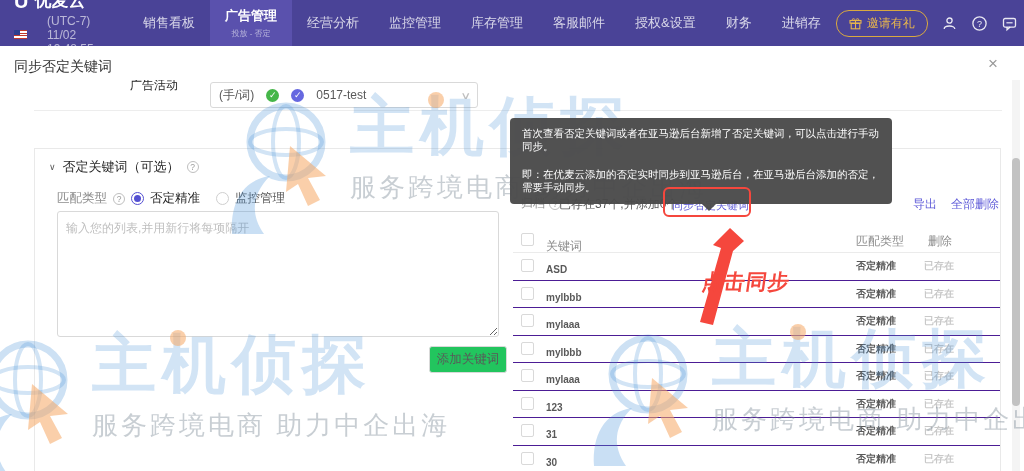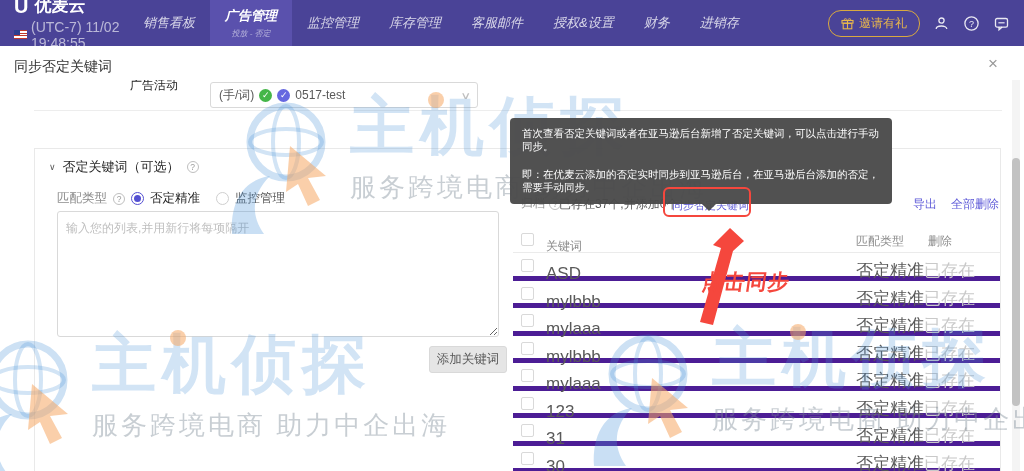--- a/index.html
+++ b/index.html
@@ -5,43 +5,43 @@
   html,body{margin:0;padding:0;width:1024px;height:471px;overflow:hidden;
     font-family:"Liberation Sans","DejaVu Sans",sans-serif;background:#fff;position:relative;}
   *{box-sizing:border-box;}
 
   
   .navbar{position:absolute;top:0;left:0;width:1024px;height:46px;background:#4a4397;
     display:flex;align-items:center;z-index:30;}
   .logo-block{margin-left:14px;width:108px;flex:none;}
   .logo-row{display:flex;align-items:center;gap:6px;color:#fff;font-size:17px;font-weight:bold;line-height:1;}
   .logo-mark{font-size:20px;font-weight:800;}
-  .time-row{display:flex;align-items:center;gap:4px;margin-top:3px;font-size:14px;color:rgba(255,255,255,.62);}
+  .time-row{display:flex;align-items:center;gap:20px;margin-top:3px;font-size:12px;color:rgba(255,255,255,.62);}
   .flag{width:13px;height:9px;flex:none;position:relative;
     background:repeating-linear-gradient(#c0392b 0 1.3px,#fff 1.3px 2.6px);}
   .flag::after{content:"";position:absolute;left:0;top:0;width:6px;height:5px;background:#2c3e8f;}
   .nav-items{display:flex;height:100%;margin-left:6px;}
   .nav-item{padding:8px 15px;height:100%;display:flex;flex-direction:column;justify-content:center;align-items:center;
-    color:rgba(255,255,255,.78);font-size:13px;cursor:pointer;white-space:nowrap;font-style:italic;}
+    color:rgba(255,255,255,.78);font-size:13px;cursor:pointer;white-space:nowrap;}
   .nav-item.active{background:#5a51ad;color:#fff;font-weight:bold;}
   .nav-sub{font-size:8px;color:rgba(255,255,255,.55);margin-top:3px;font-weight:normal;}
   .nav-right{margin-left:auto;display:flex;align-items:center;gap:13px;padding-right:14px;}
   .invite-btn{border:1px solid #d9a940;color:#e8b64c;border-radius:13px;padding:4px 12px;font-size:12px;
     display:flex;align-items:center;gap:5px;white-space:nowrap;cursor:pointer;}
   .nav-icon{display:inline-flex;cursor:pointer;}
 
   
   .modal{position:absolute;top:46px;left:0;width:1024px;height:425px;background:#fff;}
   .modal-header-bg{position:absolute;left:0;top:0;width:1024px;height:34px;background:#fff;z-index:3;}
   .modal-title{position:absolute;left:14px;top:12px;font-size:14px;font-weight:500;color:#333;z-index:4;}
   .modal-close{position:absolute;left:988px;top:8px;font-size:17px;color:#999;z-index:4;cursor:pointer;}
 
   .campaign-label{position:absolute;left:130px;top:31px;font-size:12px;font-weight:500;color:#262626;z-index:1;}
   .select-box{position:absolute;left:210px;top:36px;width:268px;height:26px;border:1px solid #d9d9d9;border-radius:3px;
-    display:flex;align-items:center;gap:5px;padding:0 8px;font-size:12px;color:#595959;z-index:1;cursor:pointer;background:#fff;}
+    display:flex;align-items:center;gap:12px;padding:0 8px;font-size:12px;color:#595959;z-index:1;cursor:pointer;background:#fff;}
   .circle-check{width:13px;height:13px;border-radius:50%;color:#fff;font-size:9px;line-height:13px;
     text-align:center;flex:none;font-weight:bold;}
   .cc-green{background:#45b649;}
   .cc-purple{background:#6668e0;}
   .sel-chevron{margin-left:auto;color:#bfbfbf;font-size:10px;transform:scaleX(1.5);}
 
   .top-divider{position:absolute;left:34px;top:64px;width:968px;height:1px;background:#ededed;}
 
   .section{position:absolute;left:34px;top:102px;width:967px;height:323px;
     border:1px solid #e9e9e9;border-bottom:none;}
@@ -58,33 +58,33 @@
     align-items:center;justify-content:center;flex:none;cursor:pointer;background:#fff;}
   .radio.sel{border-color:#5450d2;}
   .radio.sel::after{content:"";width:7px;height:7px;border-radius:50%;background:#5450d2;}
   .radio-lab{color:#595959;margin-right:10px;cursor:pointer;}
   .radio-lab.sel{color:#262626;font-weight:500;}
 
   .kw-textarea{position:absolute;left:22px;top:62px;width:442px;height:126px;border:1px solid #d9d9d9;
     border-radius:3px;padding:8px;font-size:12px;color:#595959;font-family:inherit;resize:both;}
   .kw-textarea::placeholder{color:#bfbfbf;}
   .add-btn{position:absolute;left:394px;top:197px;width:78px;height:27px;border:1px solid #d9d9d9;border-radius:3px;
-    background:#e5e5e5;font-size:12.5px;color:#595959;cursor:pointer;font-family:Liberation Serif, serif;}
+    background:#22c55e;font-size:12.5px;color:#595959;cursor:pointer;font-family:Liberation Serif, serif;}
 
   .rp-archive{position:absolute;left:486px;top:46px;display:flex;align-items:center;gap:4px;
     font-size:12px;color:#8c8c8c;}
   .rp-count{position:absolute;left:524px;top:47px;font-size:12px;color:#595959;}
   .link{color:#5f5bd8;cursor:pointer;}
   .rp-sync{position:absolute;left:637px;top:49px;font-size:11px;}
   .rp-export{position:absolute;left:878px;top:47px;font-size:12px;}
   .rp-delall{position:absolute;left:916px;top:47px;font-size:12px;}
 
   .rp-table{position:absolute;left:478px;top:78px;width:487px;height:245px;}
   .thead{position:relative;height:26px;border-bottom:1px solid #ebebeb;font-size:12px;color:#8c8c8c;}
-  .trow{position:relative;height:27.5px;border-bottom:5px solid #4c1d95;font-size:17px;}
+  .trow{position:relative;height:27.5px;border-bottom:1px solid #4c1d95;font-size:10px;font-weight:bold;}
   .cb{position:absolute;left:8px;top:6px;width:13px;height:13px;border:1px solid #d9d9d9;border-radius:2px;
     background:#fff;cursor:pointer;}
   .col-kw{position:absolute;left:33px;top:11px;}
   .col-mt{position:absolute;left:343px;top:6px;}
   .col-st{position:absolute;left:415px;top:6px;}
   .trow .col-kw,.trow .col-mt{color:#595959;}
   .trow .col-st{color:#c9c9c9;left:411px;}
 
   
   .sb-track{position:absolute;left:1012px;top:0;width:8px;height:425px;background:#f4f4f4;}
@@ -129,20 +129,23 @@
     </div>
   </div>
   <div class="nav-items">
     <div class="nav-item">
         <span>销售看板</span>
       </div>
     <div class="nav-item active">
       <span>广告管理</span>
       <span class="nav-sub">投放 - 否定</span>
     </div>
+    <div class="nav-item">
+        <span>经营分析</span>
+      </div>
     <div class="nav-item">
         <span>监控管理</span>
       </div>
     <div class="nav-item">
         <span>库存管理</span>
       </div>
     <div class="nav-item">
         <span>客服邮件</span>
       </div>
     <div class="nav-item">

